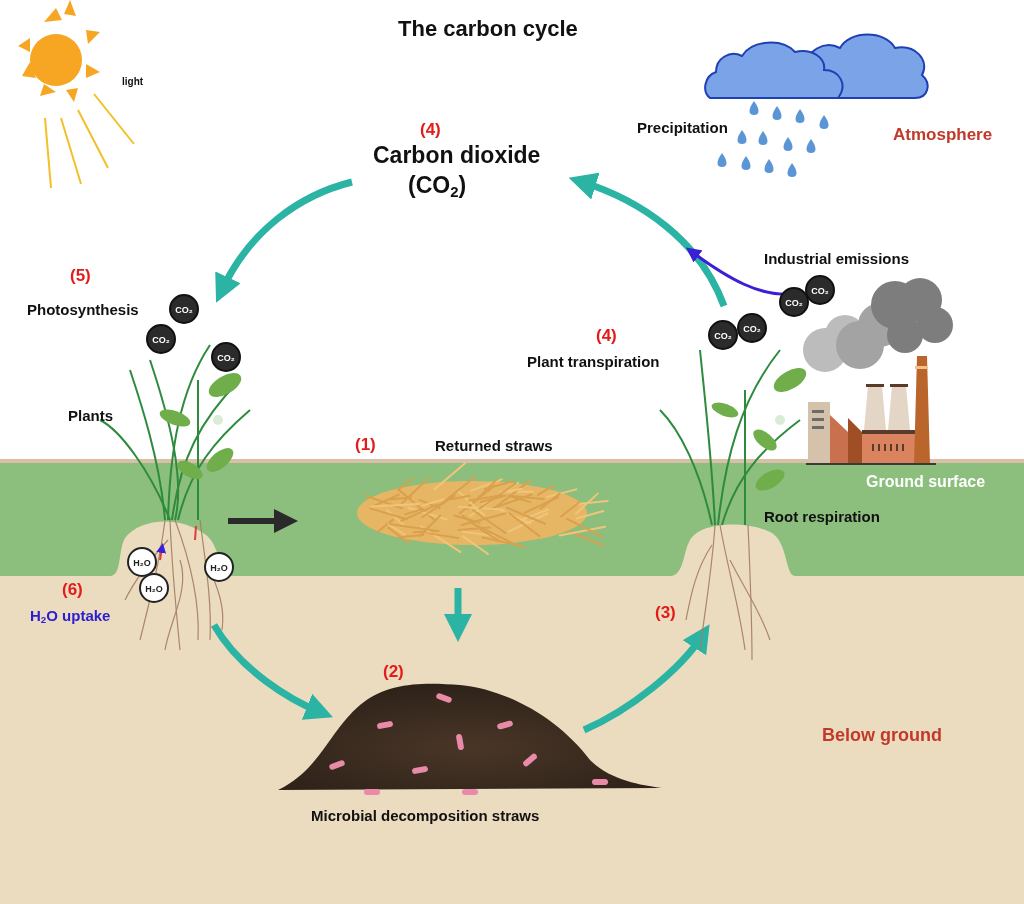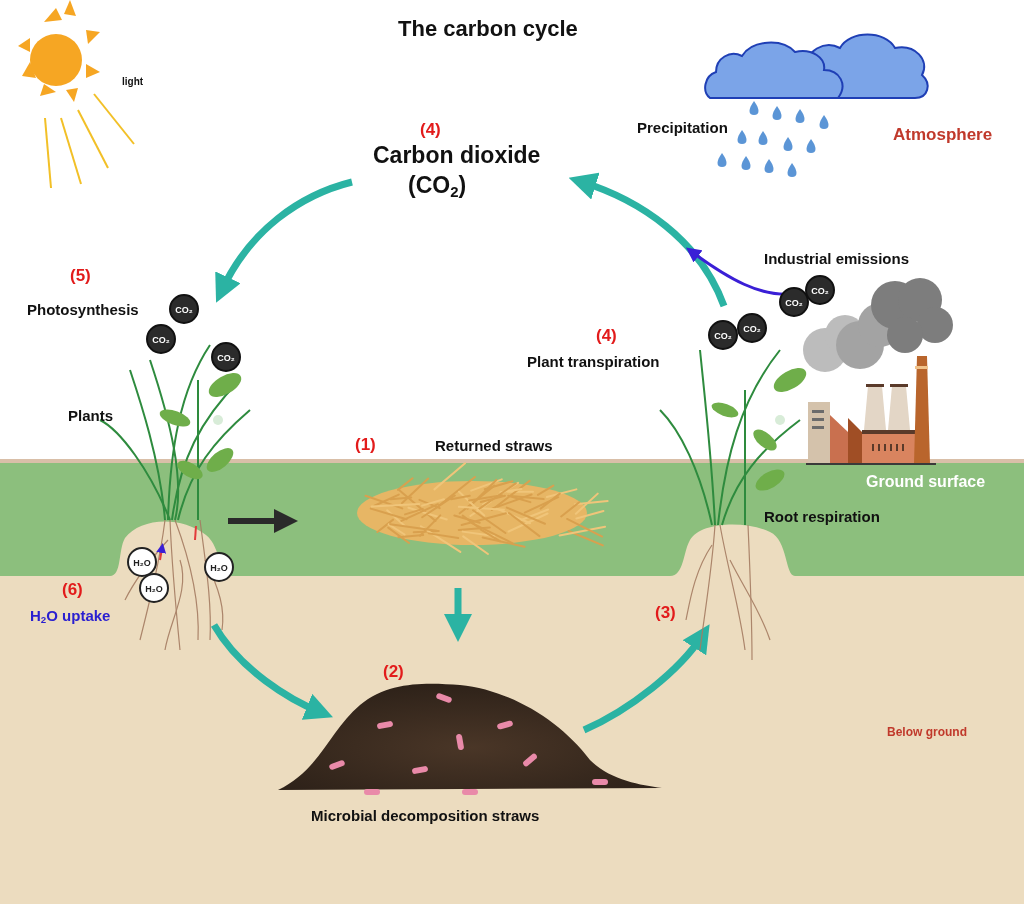--- a/index.html
+++ b/index.html
@@ -344,13 +344,13 @@
 <div class="lbl black t15" style="left:764px;top:508px;">Root respiration</div>
 
 <div class="lbl red num" style="left:62px;top:580px;">(6)</div>
 <div class="lbl t15" style="left:30px;top:607px;color:#2a1fd0;">
   <span>H</span><sub>2</sub><span>O uptake</span>
 </div>
 
 <div class="lbl red num" style="left:655px;top:603px;">(3)</div>
 <div class="lbl red num" style="left:383px;top:662px;">(2)</div>
 <div class="lbl black t15" style="left:311px;top:807px;">Microbial decomposition straws</div>
-<div class="lbl region" style="left:887px;top:725px;font-size:12px;">Below ground</div>
+<div class="lbl region" style="left:822px;top:725px;font-size:18px;">Below ground</div>
 
 </body></html>

